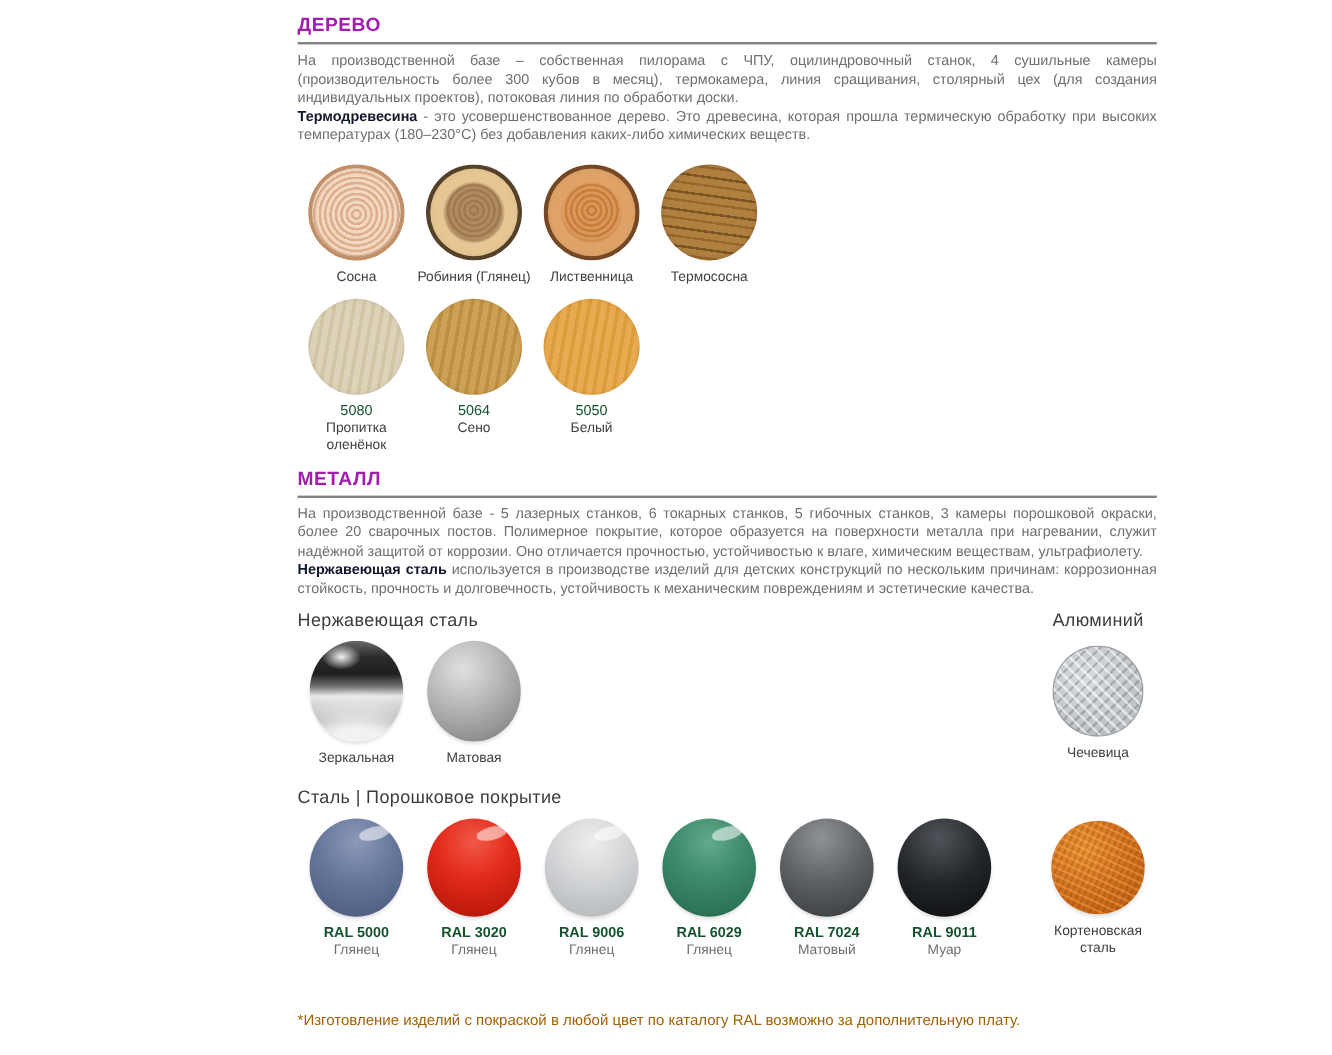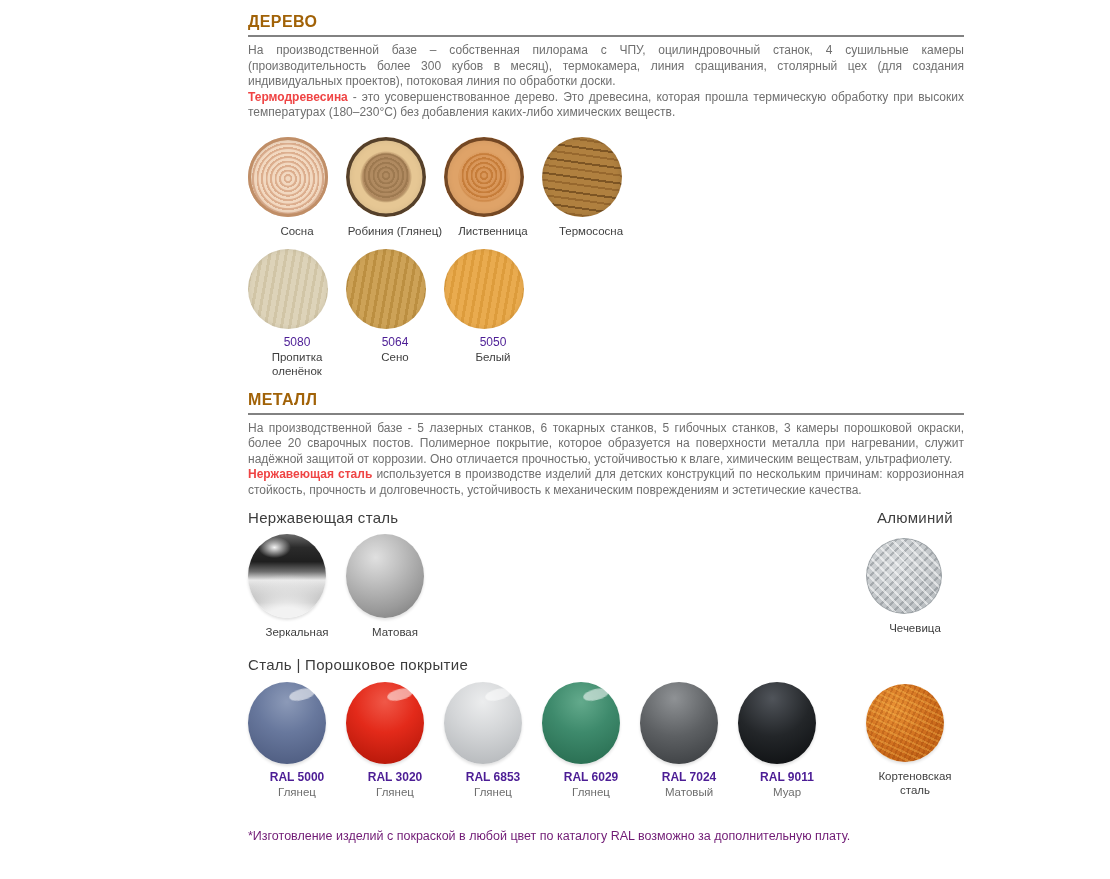--- a/index.html
+++ b/index.html
@@ -3,42 +3,42 @@
 <meta charset="utf-8">
 <style>
   * { margin:0; padding:0; box-sizing:border-box; }
   html,body { background:#ffffff; }
   .page {
     position:relative; width:1110px; height:879px; background:#ffffff;
     font-family:"Liberation Sans", sans-serif; overflow:hidden;
   }
   .content { position:absolute; left:248px; top:12px; width:716px; }
 
-  .section-title { font-size:16px; font-weight:bold; color:#a16207; letter-spacing:.4px; line-height:20px; }
+  .section-title { font-size:16px; font-weight:bold; color:#a21caf; letter-spacing:.4px; line-height:20px; }
   .rule { height:2px; background:#828282; margin-top:3px; }
 
   .body-text { margin-top:6px; font-size:12px; color:#6f6f6f; line-height:15.5px; text-align:justify; }
-  .body-text .lead { font-weight:bold; color:#ef4444; }
+  .body-text .lead { font-weight:bold; color:#0f172a; }
 
   .subtitle { font-size:15px; color:#3c3c3c; letter-spacing:.3px; line-height:19px; }
   .subtitle-row { display:flex; justify-content:space-between; align-items:flex-end; }
   .subtitle-right { width:98px; text-align:center; }
 
   .swatch-row { display:flex; align-items:flex-start; }
-  .cell { width:98px; display:flex; flex-direction:column; }
+  .cell { width:98px; display:flex; flex-direction:column; align-items:center; }
   .cell.push-right { margin-left:auto; }
 
   .swatch { position:relative; border-radius:50%; }
   .round  { width:80px; height:80px; }
   .sphere { width:78px; height:84px; box-shadow:0 2px 3px rgba(0,0,0,.12); }
   .ral    { width:78px; height:82px; box-shadow:0 2px 3px rgba(0,0,0,.12); }
   .disc   { width:76px; height:76px; }
 
   .cap { margin-top:7px; font-size:11.5px; color:#3e3e3e; text-align:center; line-height:14px; }
-  .cap-code { margin-top:6px; font-size:12px; font-weight:bold; color:#4c1d95; text-align:center; line-height:15px; }
+  .cap-code { margin-top:6px; font-size:12px; font-weight:bold; color:#14532d; text-align:center; line-height:15px; }
   .cap-sub { font-size:11.5px; color:#6e6e6e; text-align:center; line-height:14px; }
 
   
   .sw-rings {
     background: repeating-radial-gradient(circle at 50% 52%, var(--c0) 0 2px, var(--c1) 3px 4.5px);
     box-shadow: inset 0 0 0 3px var(--c2), inset 0 0 8px rgba(0,0,0,.18);
   }
   
   .sw-rings2 {
     background:
@@ -92,21 +92,21 @@
   }
 
   .mt-species { margin-top:16px; }
   .mt-impreg-title { margin-top:15px; }
   .mt-impreg-row { margin-top:11px; }
   .mt-metal { margin-top:12px; }
   .mt-sub { margin-top:10px; }
   .mt-sphere-row { margin-top:7px; }
   .mt-powder-title { margin-top:16px; }
   .mt-ral-row { margin-top:8px; }
-  .footnote { margin-top:30px; font-size:12.5px; color:#701a75; }
+  .footnote { margin-top:44px; font-size:12.5px; color:#a16207; }
 </style>
 </head>
 <body>
 
 <div class="page">
   <div class="content">
 
     <div>
       <div class="section-title">ДЕРЕВО</div>
       <div class="rule"></div>
@@ -188,21 +188,21 @@
           <div class="cap-code">RAL 5000</div>
           <div class="cap-sub">Глянец</div>
         </div>
         <div class="cell">
           <div class="swatch ral sw-gloss" style="--c0: #e32a1a; --c1: #f05848; --c2: #b01507;"></div>
           <div class="cap-code">RAL 3020</div>
           <div class="cap-sub">Глянец</div>
         </div>
         <div class="cell">
           <div class="swatch ral sw-gloss" style="--c0: #d4d6d8; --c1: #ecedee; --c2: #b2b5b8;"></div>
-          <div class="cap-code">RAL 6853</div>
+          <div class="cap-code">RAL 9006</div>
           <div class="cap-sub">Глянец</div>
         </div>
         <div class="cell">
           <div class="swatch ral sw-gloss" style="--c0: #3e8a6c; --c1: #63aa8c; --c2: #266a4e;"></div>
           <div class="cap-code">RAL 6029</div>
           <div class="cap-sub">Глянец</div>
         </div>
         <div class="cell">
           <div class="swatch ral sw-satin" style="--c0: #5d6063; --c1: #8f9295; --c2: #35383b;"></div>
           <div class="cap-code">RAL 7024</div>

